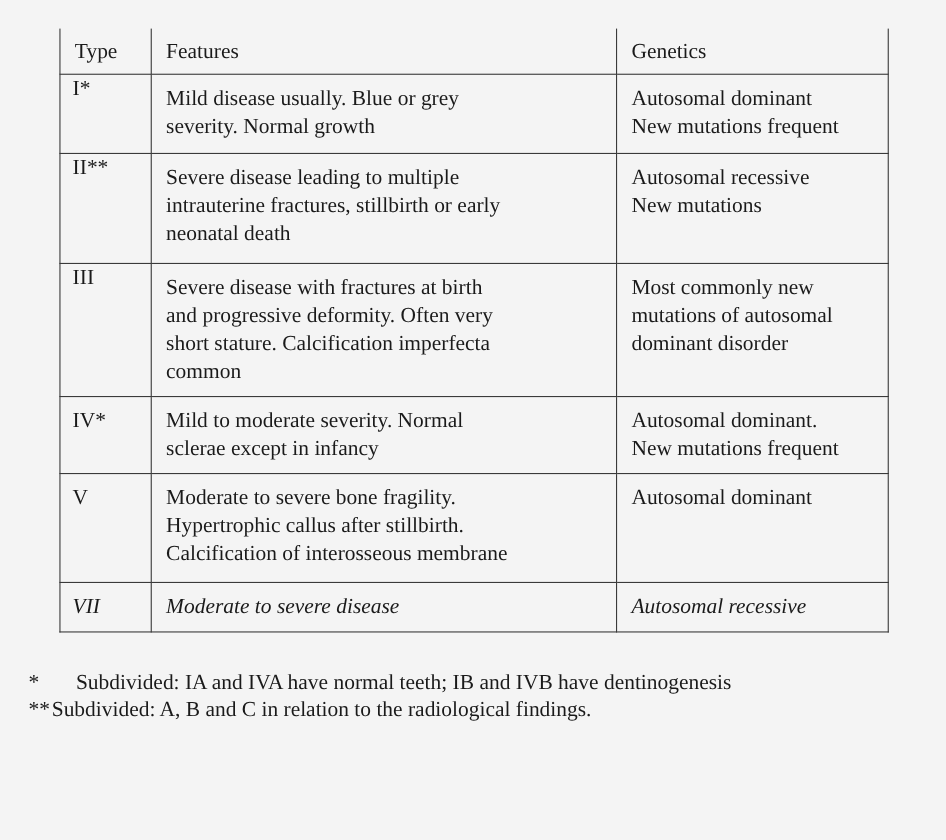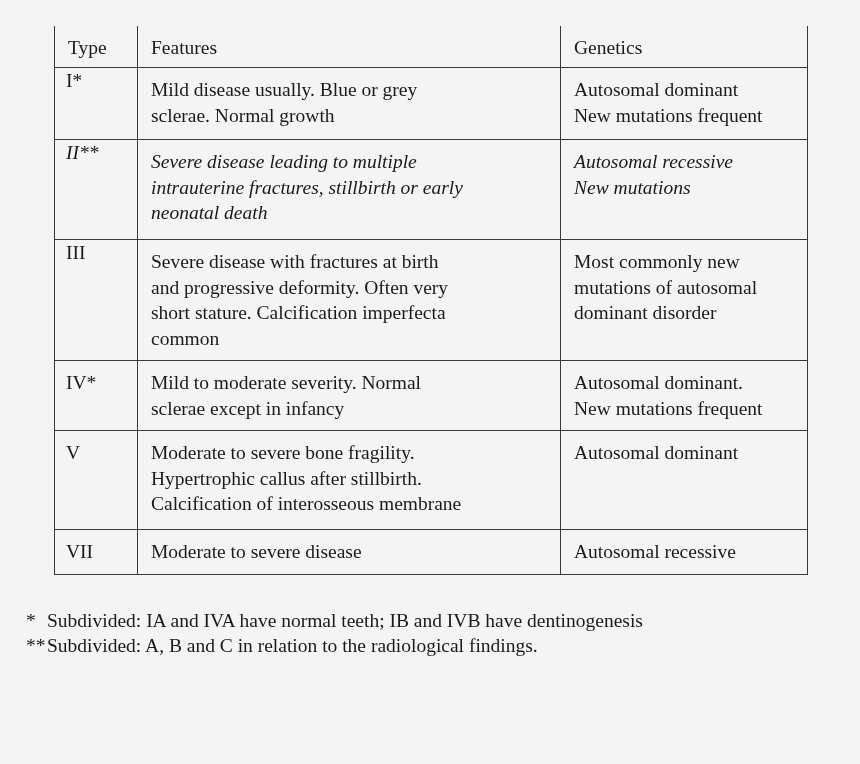--- a/index.html
+++ b/index.html
@@ -76,26 +76,26 @@
   
   td.vmid {
     vertical-align: middle;
   }
   td.vmid .cell {
     padding-top: 0;
     padding-bottom: 0;
   }
 
   .row-h1 { height: 72px; }
-  .row-h2 { height: 100px; font-style: italic; }
+  .row-h2 { height: 100px; }
   .row-h3 { height: 110px; padding-left: 12px; }
   .row-h4 { height: 57px; font-family: Liberation Serif, serif; }
   .row-h5 { height: 99px; }
   .row-h6 { height: 62px; }
-  .row-h7 { height: 39px; }
+  .row-h7 { height: 39px; font-style: italic; }
 
   .ln { display: block; white-space: pre; }
 
   
   .footnotes {
     position: absolute;
     left: 26px;
     top: 608px;
     width: 810px;
     font-size: 19.5px;
@@ -110,21 +110,21 @@
     min-width: 21px;
     white-space: pre;
   }
   .fn-body {
     flex: 1 1 auto;
   }
   .fn-just {
     text-align: justify;
     text-align-last: left;
   }
-  .fn1 .fn-body { padding-left: 0; }
+  .fn1 .fn-body { padding-left: 0; margin-left: 22px; }
   .fn1 .fn-cont { padding-left: 22px; display: block; }
   .fn2 .fn-mark { min-width: 21px; }
 </style>
 </head>
 <body>
 
 <div class="page">
 
   <div class="table-wrap">
     <table class="oi-table">
@@ -148,21 +148,21 @@
       </thead>
       <tbody>
 
         <tr class="row-h1">
           <td class="vmid">
             <div class="cell type"><span>I*</span></div>
           </td>
           <td>
             <div class="cell">
               <span class="ln">Mild disease usually. Blue or grey</span>
-              <span class="ln">sclerae. Normal growth</span>
+              <span class="ln">severity. Normal growth</span>
             </div>
           </td>
           <td>
             <div class="cell">
               <span class="ln">Autosomal dominant</span>
               <span class="ln">New mutations frequent</span>
             </div>
           </td>
         </tr>
 

